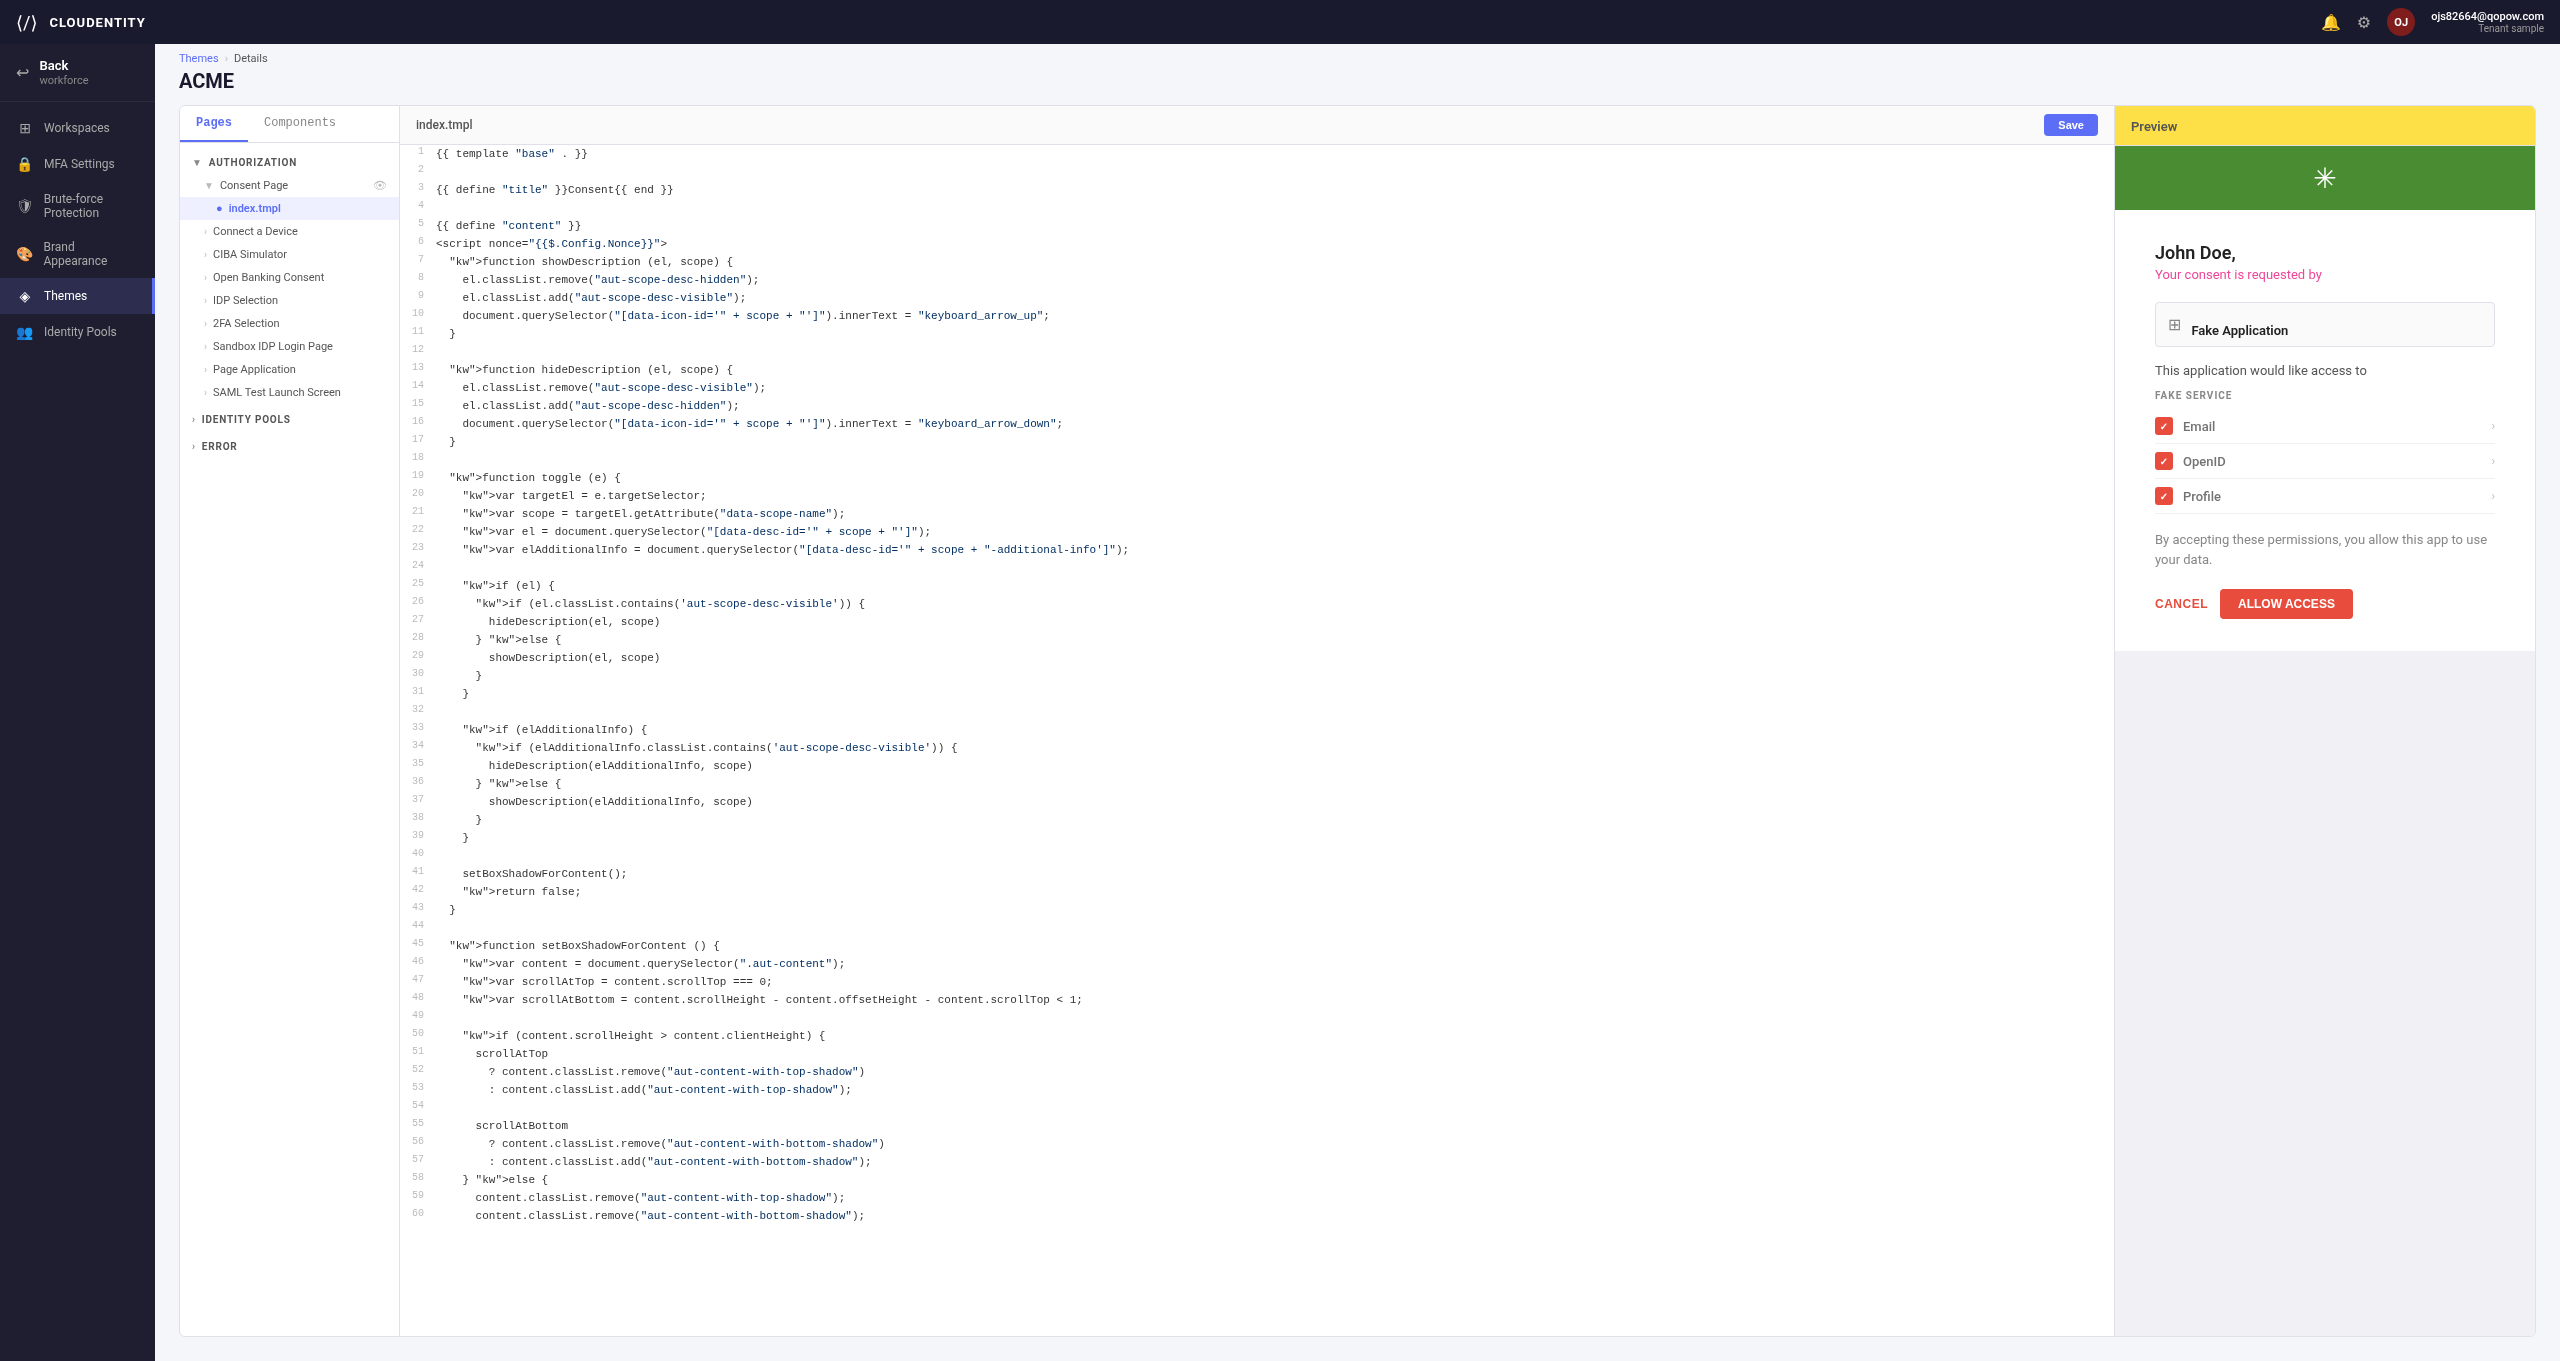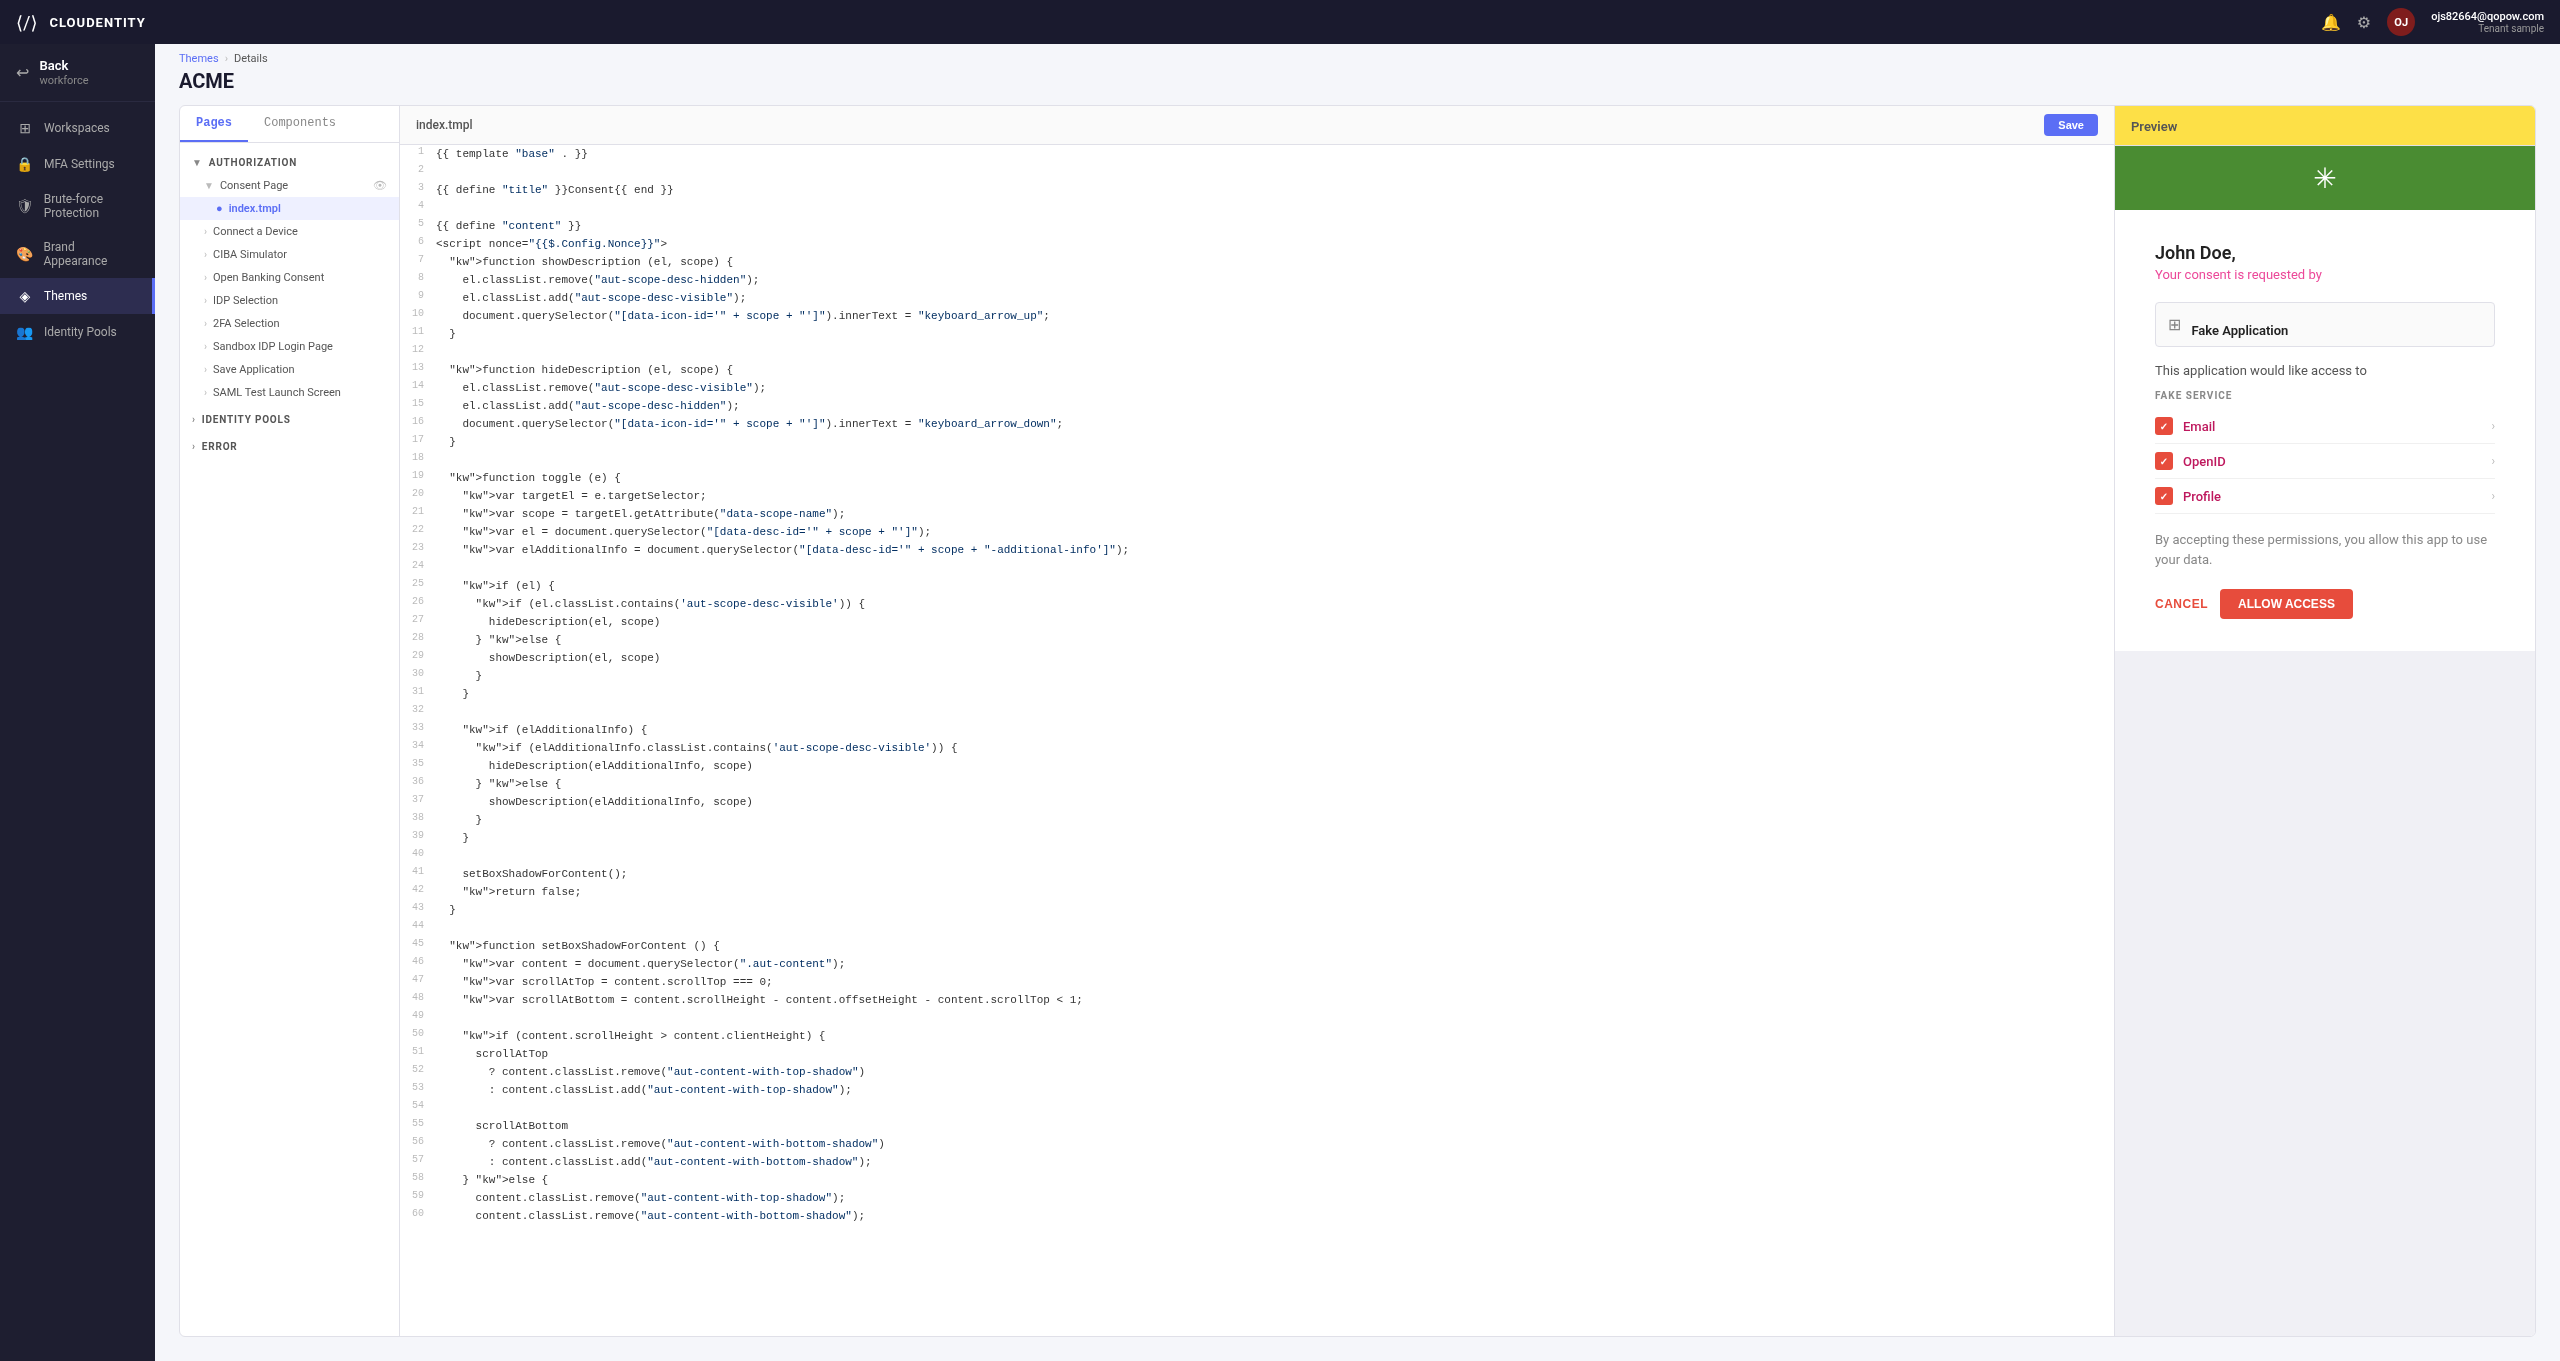--- a/index.html
+++ b/index.html
@@ -149,21 +149,21 @@
     .app-name { font-size: 13px; font-weight: 600; color: #222; margin-top: 12px; }
     .consent-access { font-size: 13px; color: #555; margin-bottom: 12px; }
     .scope-section { margin-bottom: 12px; }
     .scope-label { font-size: 10px; font-weight: 700; color: #888; letter-spacing: 1px; text-transform: uppercase; margin-bottom: 8px; }
     .scope-item {
       display: flex; align-items: center; justify-content: space-between;
       padding: 8px 0; border-bottom: 1px solid #f0f0f0;
     }
     .scope-left { display: flex; align-items: center; gap: 10px; }
     .scope-check { background: #e74c3c; color: white; width: 18px; height: 18px; border-radius: 3px; display: flex; align-items: center; justify-content: center; font-size: 10px; font-weight: bold; }
-    .scope-name { font-size: 13px; color: #be185d; font-weight: 500; }
+    .scope-name { font-size: 13px; color: #737373; font-weight: 500; }
     .scope-chevron { color: #bbb; font-size: 12px; }
     .consent-footer { font-size: 13px; color: #888; margin: 16px 0 20px; line-height: 1.5; }
     .consent-actions { display: flex; align-items: center; justify-content: flex-start; gap: 12px; }
     .cancel-btn { background: none; border: none; color: #e74c3c; font-size: 12px; font-weight: 700; cursor: pointer; letter-spacing: 0.5px; }
     .allow-btn { background: #e74c3c; color: white; border: none; border-radius: 4px; padding: 8px 18px; font-size: 12px; font-weight: 700; cursor: pointer; }
 
     
     ::-webkit-scrollbar { width: 4px; height: 4px; }
     ::-webkit-scrollbar-track { background: #f5f5f5; }
     ::-webkit-scrollbar-thumb { background: #ccc; border-radius: 2px; }
@@ -274,21 +274,21 @@
           <div class="tree-item">
             <span class="chevron">›</span>
             <span>2FA Selection</span>
           </div>
           <div class="tree-item">
             <span class="chevron">›</span>
             <span>Sandbox IDP Login Page</span>
           </div>
           <div class="tree-item">
             <span class="chevron">›</span>
-            <span>Save Application</span>
+            <span>Page Application</span>
           </div>
           <div class="tree-item">
             <span class="chevron">›</span>
             <span>SAML Test Launch Screen</span>
           </div>
         </div>
         <div class="tree-section">
           <div class="tree-section-header">
             <span class="chevron">›</span>
             <span>IDENTITY POOLS</span>

